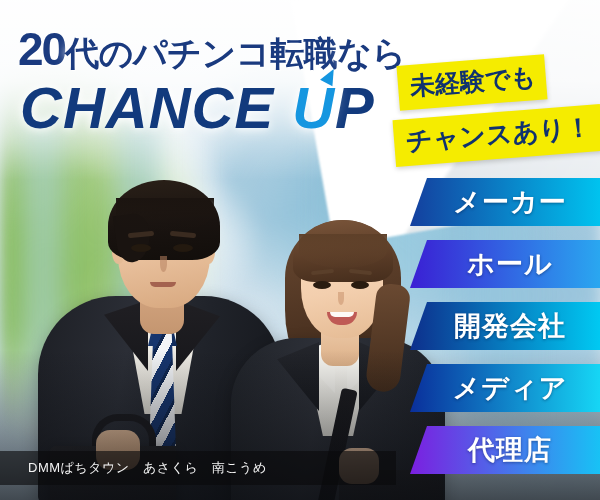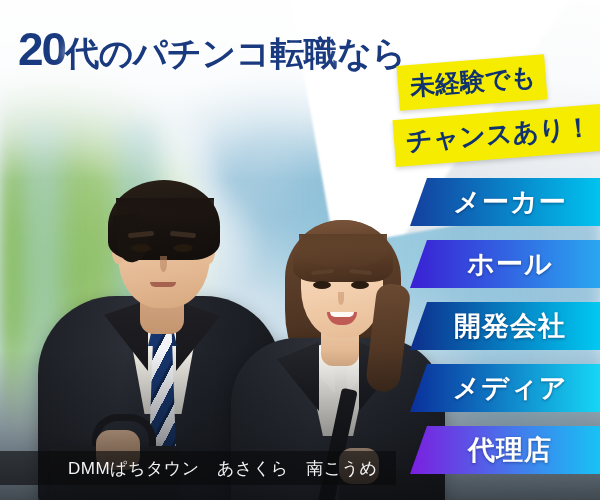--- a/index.html
+++ b/index.html
@@ -286,21 +286,21 @@
   .cat:last-child{margin-bottom:0;}
   .cat .lbl{position:relative;z-index:2;padding-left:10px;}
 
   
   .caption-bar{
     position:absolute;left:0;bottom:15px;width:396px;height:34px;
     background:rgba(10,10,12,.62);
     display:flex;align-items:center;
   }
   .caption-txt{
-    color:#f4f4f4;font-size:17px;letter-spacing:.5px;padding-left:68px;white-space:nowrap;
+    color:#f4f4f4;font-size:13px;letter-spacing:.5px;padding-left:28px;white-space:nowrap;
   }
 </style>
 </head>
 <body>
 
 <div id="banner">
 
   <div class="bg-base"></div>
   <div class="bg-bokeh"></div>
   <div class="bg-pillars"></div>
@@ -355,20 +355,23 @@
     <div class="bag"></div>
     <div class="hand"></div>
   </div>
 
   <div class="bottom-shade"></div>
 
   <div class="headline">
     <span class="num">20</span><span class="sm">代のパチンコ転職</span><span class="sm">なら</span>
   </div>
 
+  <div class="wordmark">
+    <span>CHANCE</span><span class="gap"></span><span class="u"><span>U</span><span class="arrow"></span></span><span>P</span>
+  </div>
 
   <div class="badges">
     <div class="badge b1" style="background: rgb(245, 236, 0); color: rgb(16, 50, 111);">未経験でも</div>
     <div class="badge b2" style="background: rgb(245, 236, 0); color: rgb(16, 50, 111);">チャンスあり！</div>
   </div>
 
   <div class="cats">
     <div class="cat" style="background: linear-gradient(90deg, rgb(20, 63, 158) 0%, rgb(0, 195, 239) 100%);">
       <span class="lbl">メーカー</span>
     </div>

